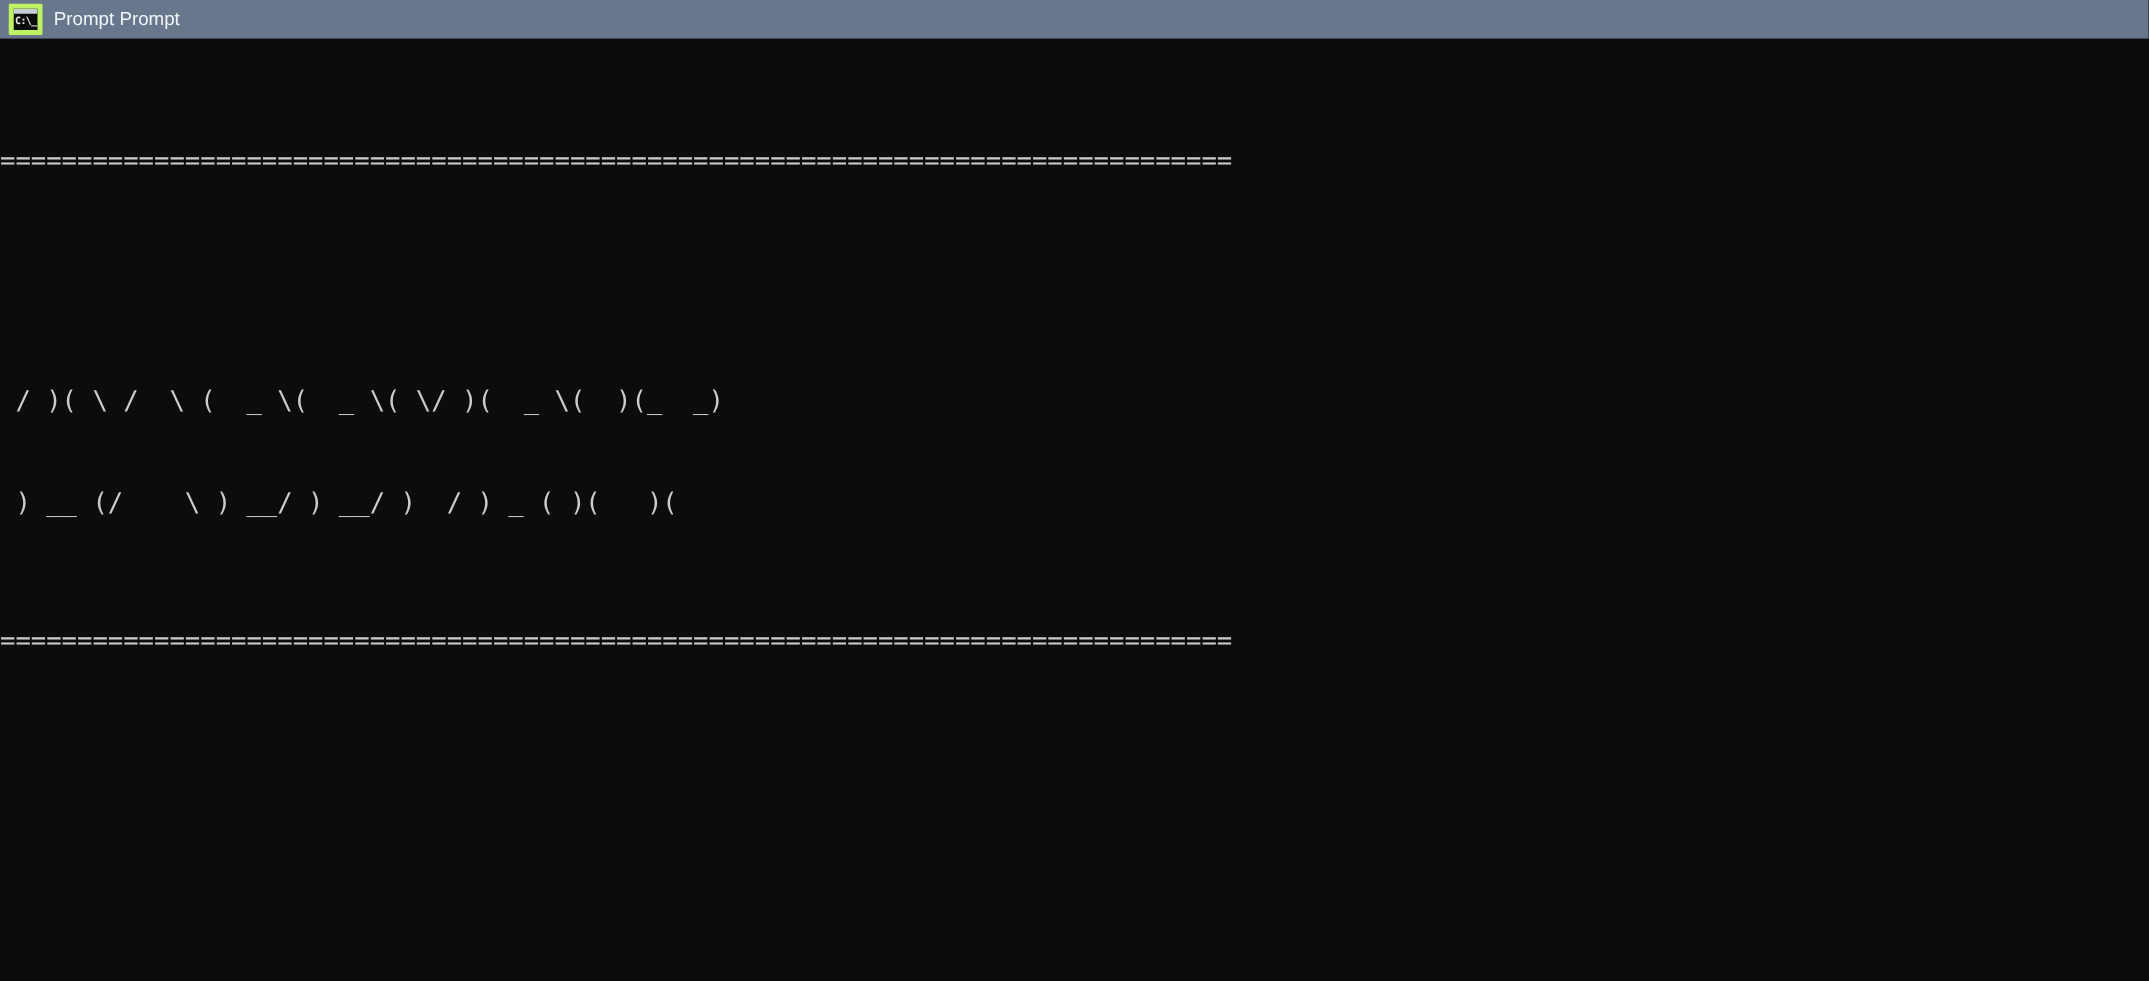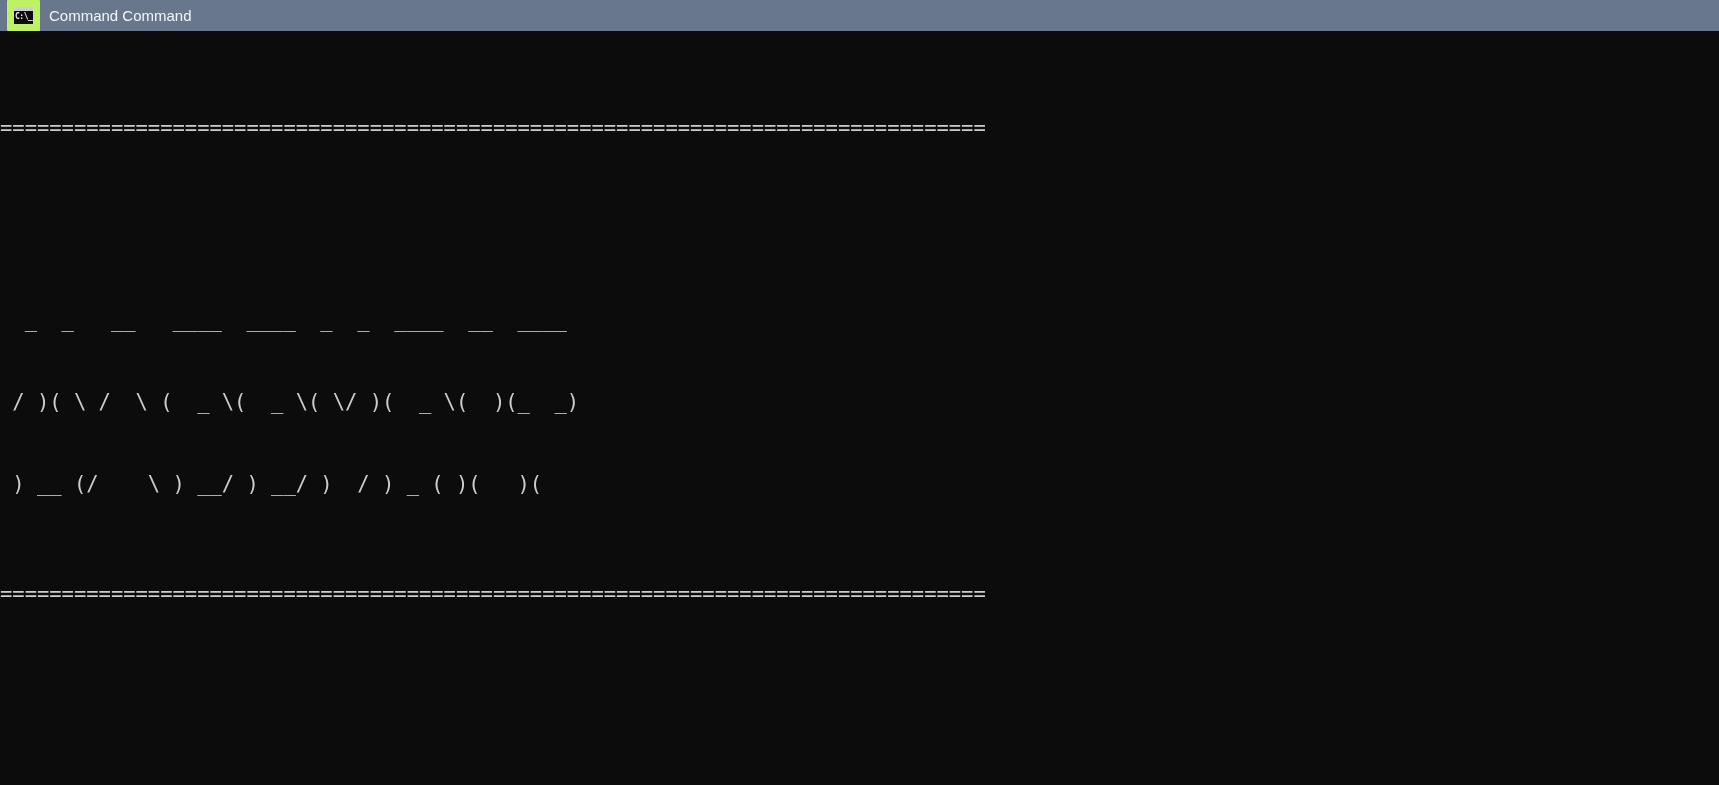--- a/index.html
+++ b/index.html
@@ -22,21 +22,21 @@
     display: flex;
     align-items: center;
     padding-left: 7px;
     box-sizing: border-box;
     user-select: none;
   }
   .cmd-icon {
     width: 19px;
     height: 17px;
     background: #0c0c0c;
-    border: 7px solid #bef264;
+    border: 4px solid #bef264;
     border-radius: 1px;
     position: relative;
     flex: 0 0 auto;
     overflow: hidden;
   }
   .cmd-icon .bar {
     position: absolute;
     top: 0; left: 0; right: 0;
     height: 4px;
     background: #c8ced6;
@@ -87,30 +87,29 @@
   .blank { min-height: 27.4px; }
 </style>
 </head>
 <body>
 
 <div class="titlebar">
   <span class="cmd-icon">
     <span class="bar"></span>
     <span class="glyph">C:\_</span>
   </span>
-  <span class="title-text">Command Command</span>
+  <span class="title-text">Prompt Prompt</span>
 </div>
 
 <div class="console">
   <div class="term">
 
     <div class="line">================================================================================</div>
     <div class="blank"></div>
 
-    <div class="line">  _  _   __   ____  ____  _  _  ____  __  ____</div>
     <div class="line"> / )( \ /  \ (  _ \(  _ \( \/ )(  _ \(  )(_  _)</div>
     <div class="line"> ) __ (/    \ ) __/ ) __/ )  / ) _ ( )(   )(</div>
 
     <div class="line">================================================================================</div>
     <div class="blank"></div>
 
     
     
 
     

